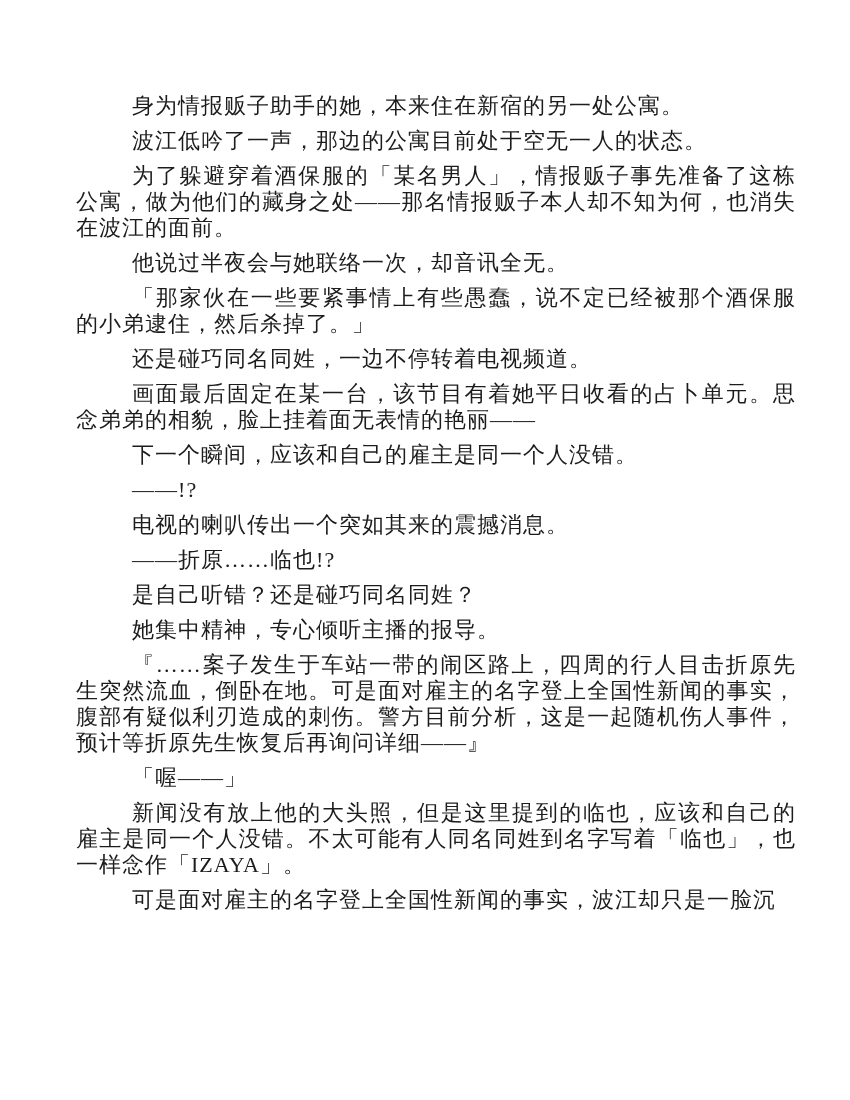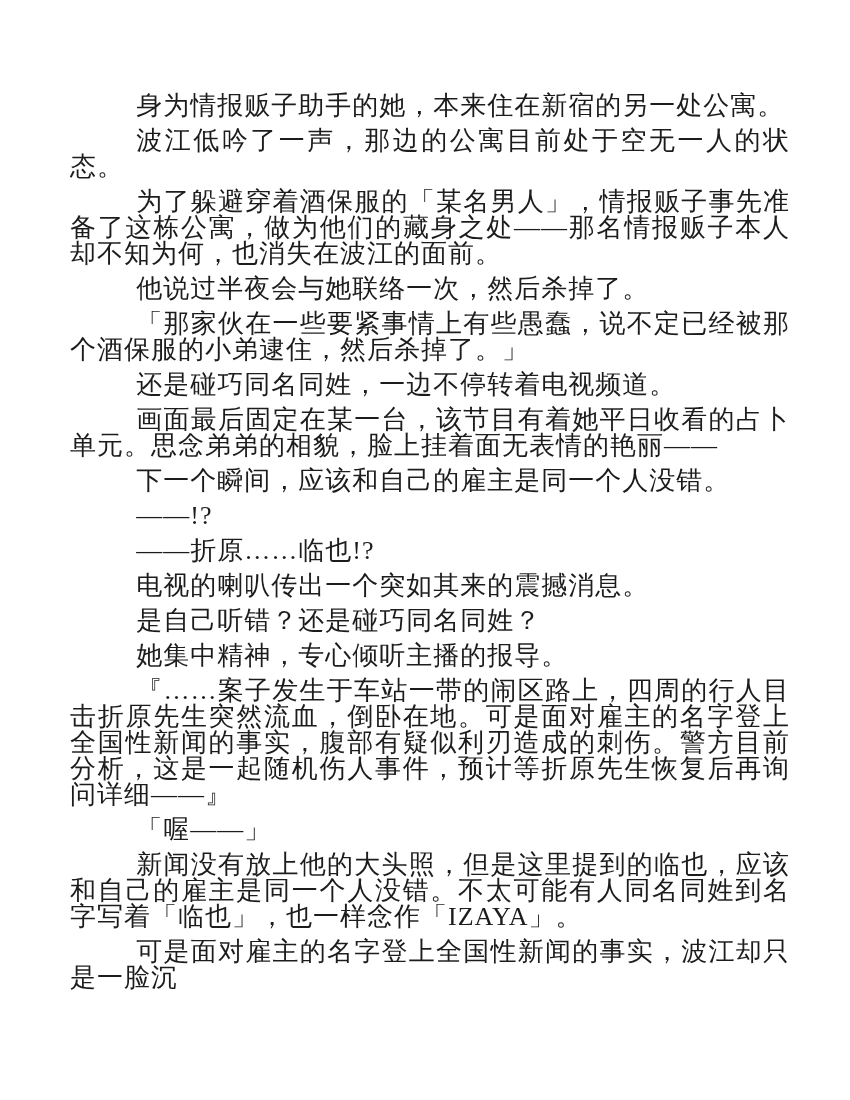--- a/index.html
+++ b/index.html
@@ -9,53 +9,53 @@
   }
   .page {
     position: relative;
     width: 850px;
     height: 1100px;
     background: #ffffff;
     overflow: hidden;
   }
   .text-block {
     position: absolute;
-    left: 70px;
+    left: 76px;
     top: 93px;
     width: 720px;
     font-family: "Liberation Serif", "DejaVu Serif", serif;
-    font-size: 26px;
+    font-size: 22px;
     line-height: 26px;
     color: #1c1c1c;
     text-align: justify;
     text-justify: inter-ideograph;
   }
   .para {
     margin: 0 0 9px 0;
     text-indent: 2.55em;
     letter-spacing: 1px;
     word-break: break-all;
   }
 </style>
 </head>
 <body>
 
 <div class="page" style="background: rgb(255, 255, 255);">
   <div class="text-block" id="text-block" style="color: rgb(28, 28, 28);">
       <p class="para">身为情报贩子助手的她，本来住在新宿的另一处公寓。</p>
       <p class="para">波江低吟了一声，那边的公寓目前处于空无一人的状态。</p>
       <p class="para">为了躲避穿着酒保服的「某名男人」，情报贩子事先准备了这栋公寓，做为他们的藏身之处——那名情报贩子本人却不知为何，也消失在波江的面前。</p>
-      <p class="para">他说过半夜会与她联络一次，然后杀掉了。</p>
+      <p class="para">他说过半夜会与她联络一次，却音讯全无。</p>
       <p class="para">「那家伙在一些要紧事情上有些愚蠢，说不定已经被那个酒保服的小弟逮住，然后杀掉了。」</p>
       <p class="para">还是碰巧同名同姓，一边不停转着电视频道。</p>
       <p class="para">画面最后固定在某一台，该节目有着她平日收看的占卜单元。思念弟弟的相貌，脸上挂着面无表情的艳丽——</p>
       <p class="para">下一个瞬间，应该和自己的雇主是同一个人没错。</p>
       <p class="para">——!?</p>
+      <p class="para">电视的喇叭传出一个突如其来的震撼消息。</p>
       <p class="para">——折原……临也!?</p>
-      <p class="para">电视的喇叭传出一个突如其来的震撼消息。</p>
       <p class="para">是自己听错？还是碰巧同名同姓？</p>
       <p class="para">她集中精神，专心倾听主播的报导。</p>
       <p class="para">『……案子发生于车站一带的闹区路上，四周的行人目击折原先生突然流血，倒卧在地。可是面对雇主的名字登上全国性新闻的事实，腹部有疑似利刃造成的刺伤。警方目前分析，这是一起随机伤人事件，预计等折原先生恢复后再询问详细——』</p>
       <p class="para">「喔——」</p>
       <p class="para">新闻没有放上他的大头照，但是这里提到的临也，应该和自己的雇主是同一个人没错。不太可能有人同名同姓到名字写着「临也」，也一样念作「IZAYA」。</p>
       <p class="para">可是面对雇主的名字登上全国性新闻的事实，波江却只是一脸沉</p>
     </div>
 </div>
 
 </body></html>

